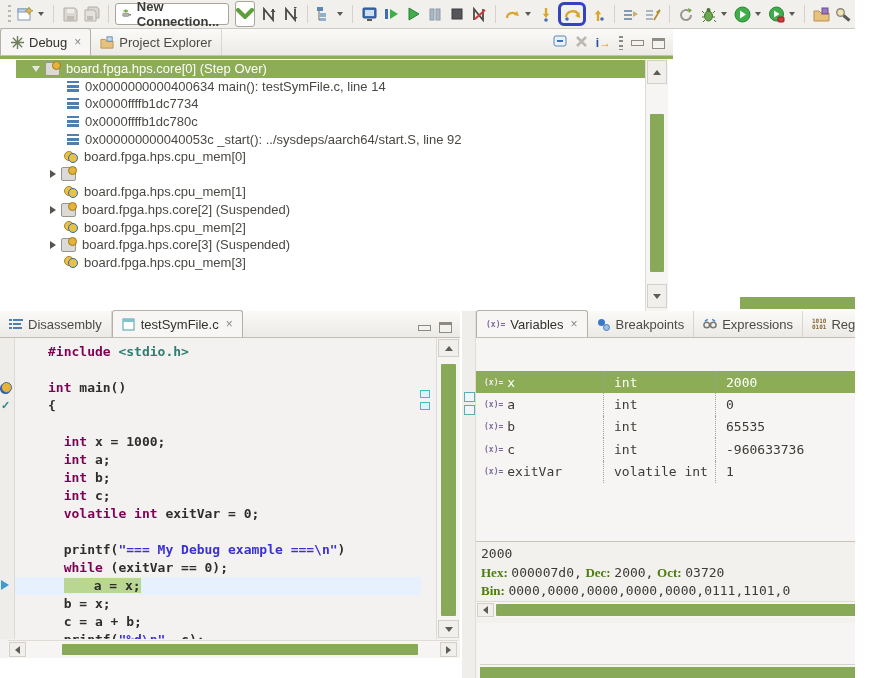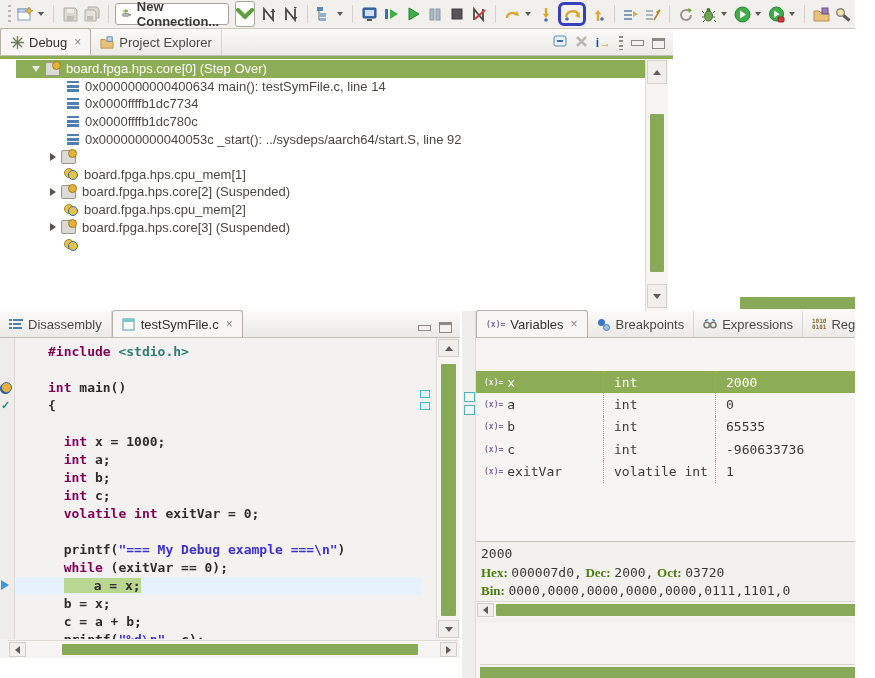--- a/index.html
+++ b/index.html
@@ -367,20 +367,24 @@
             <span>0x0000ffffb1dc7734</span>
           </div>
           <div class="trow lv-frame">
             <span class="ti ti-frame"></span>
             <span>0x0000ffffb1dc780c</span>
           </div>
           <div class="trow lv-frame">
             <span class="ti ti-frame"></span>
             <span>0x000000000040053c _start(): ../sysdeps/aarch64/start.S, line 92</span>
           </div>
+          <div class="trow lv-mem">
+            <span class="ti ti-mem"></span>
+            <span>board.fpga.hps.cpu_mem[0]</span>
+          </div>
           <div class="trow lv-core">
             <span class="arr right"></span>
             <span class="ti ti-thread"></span>
           </div>
           <div class="trow lv-mem">
             <span class="ti ti-mem"></span>
             <span>board.fpga.hps.cpu_mem[1]</span>
           </div>
           <div class="trow lv-core">
             <span class="arr right"></span>
@@ -391,20 +395,21 @@
             <span class="ti ti-mem"></span>
             <span>board.fpga.hps.cpu_mem[2]</span>
           </div>
           <div class="trow lv-core">
             <span class="arr right"></span>
             <span class="ti ti-thread"></span>
             <span>board.fpga.hps.core[3] (Suspended)</span>
           </div>
           <div class="trow lv-mem">
             <span class="ti ti-mem"></span>
+            <span>board.fpga.hps.cpu_mem[3]</span>
           </div>
         </div>
       <div class="vsb" style="right:5px;top:0;height:252px;">
         <span class="sb-btn" style="left:1px;right:1px;top:1px;height:22px;">
             <span class="tri-up"></span>
           </span>
         <span class="thumb" style="left:4px;right:4px;top:55px;height:158px;"></span>
         <span class="sb-btn" style="left:1px;right:1px;bottom:3px;height:22px;">
             <span class="tri-dn"></span>
           </span>

